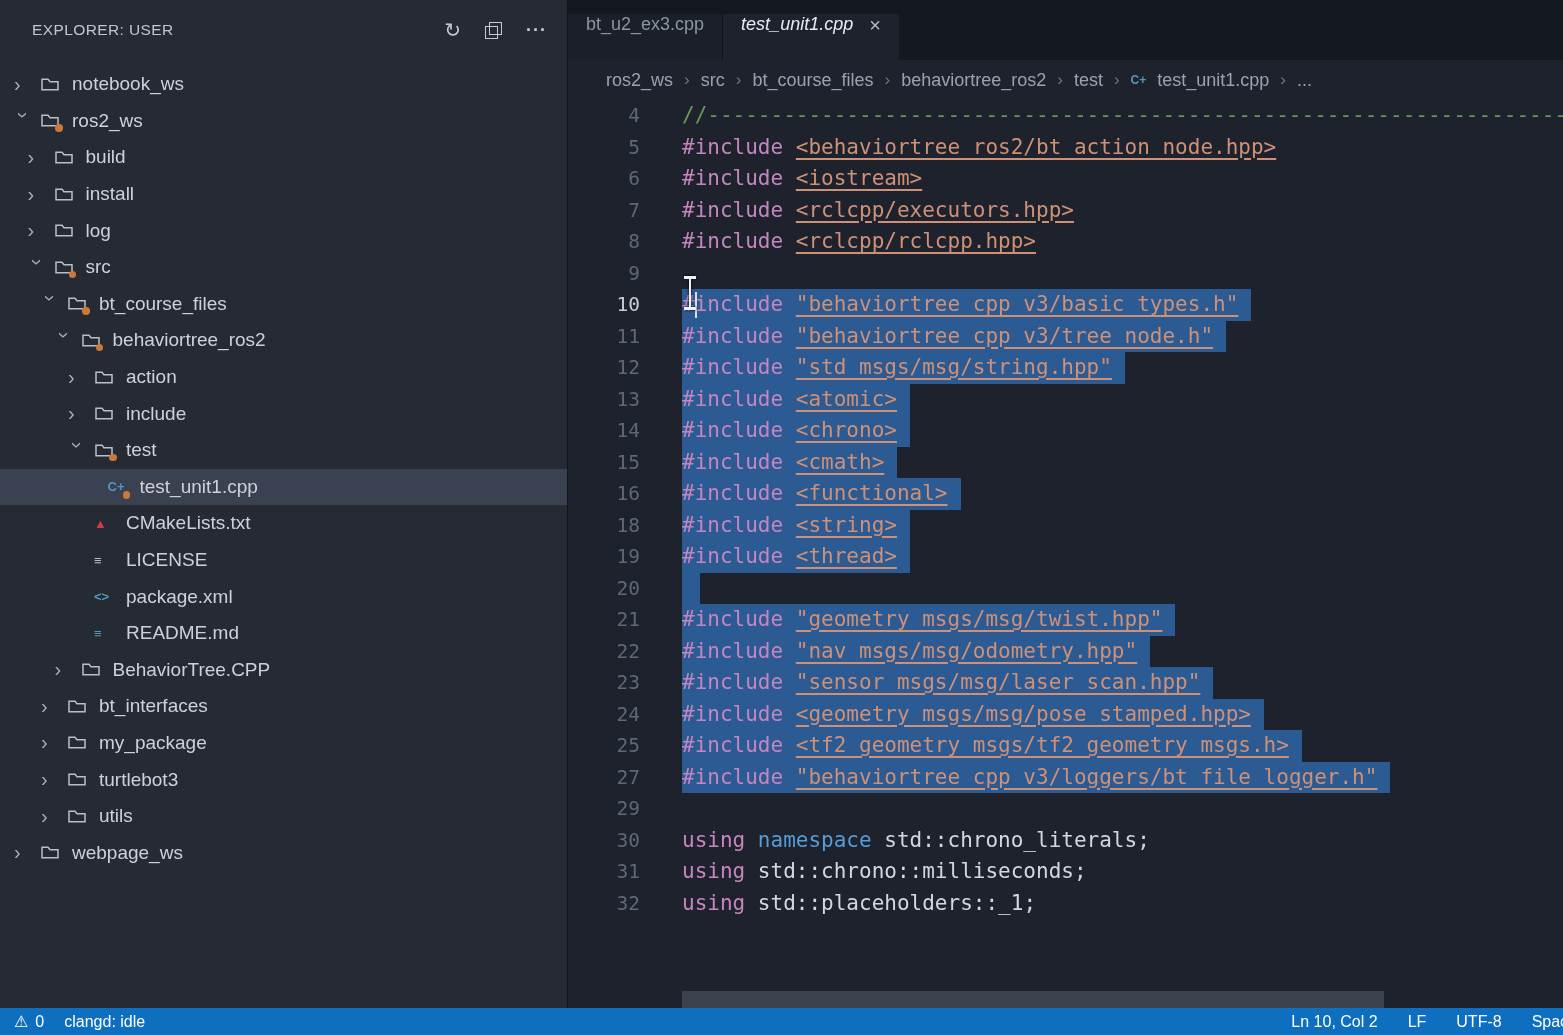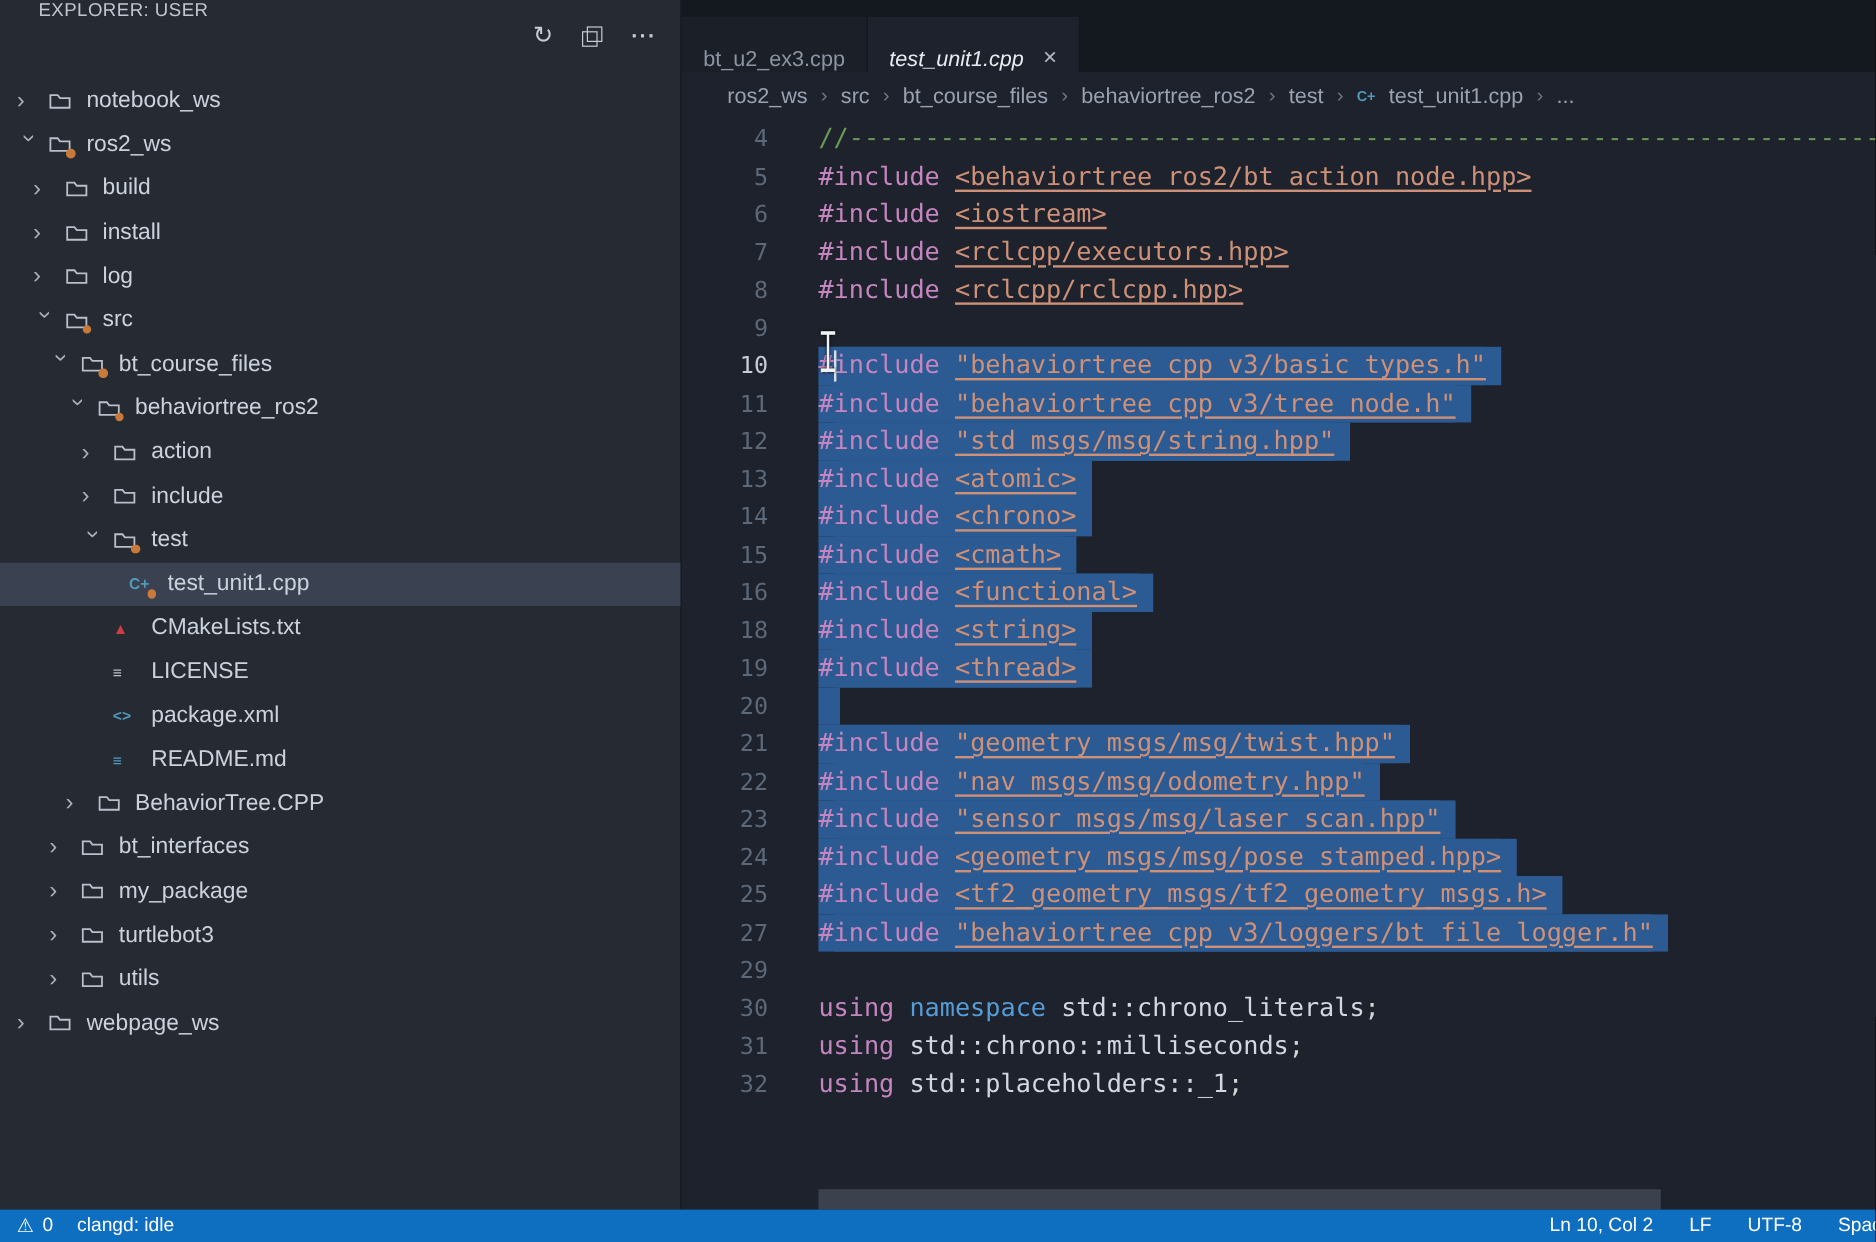--- a/index.html
+++ b/index.html
@@ -2,21 +2,21 @@
 <html><head>
 <meta charset="utf-8">
 <style>
   *{margin:0;padding:0;box-sizing:border-box}
   html,body{background:#000}
   .app{position:relative;width:1563px;height:1035px;overflow:hidden;background:#1d222c;
        font-family:"Liberation Sans",sans-serif;color:#ccd2dc}
 
   
   .sidebar{position:absolute;left:0;top:0;width:568px;height:1008px;background:#252a33;border-right:1px solid #12151c}
-  .sb-header{display:flex;height:60px;padding:0 20px 0 32px}
+  .sb-header{display:flex;align-items:center;height:60px;padding:0 20px 0 32px}
   .sb-title{color:#c0c6d0;font-size:15.5px;letter-spacing:.4px;flex:1;white-space:nowrap}
   .sb-actions{display:flex;gap:24px;align-items:center;color:#c6ccd6}
   .sb-action{font-size:20px;line-height:1;cursor:pointer}
   .icon-squares{position:relative;width:17px;height:17px;display:inline-block;cursor:pointer}
   .icon-squares::after{content:"";position:absolute;right:0;top:0;width:11px;height:11px;border:1.5px solid #c6ccd6}
   .icon-squares::before{content:"";position:absolute;left:0;bottom:0;width:11px;height:11px;border:1.5px solid #c6ccd6;background:#252a33}
   .sb-more{letter-spacing:1px;font-weight:bold;font-size:18px}
 
   .file-tree{position:absolute;top:66px;left:0;right:0}
   .tree-row{display:flex;align-items:center;height:36.6px;font-size:19px;cursor:pointer;white-space:nowrap}
@@ -24,21 +24,21 @@
   .twisty{display:inline-block;width:26px;font-size:20px;color:#a9afbb;flex:0 0 26px;transform-origin:35% 52%}
   .twisty.open{transform:rotate(90deg)}
   .tree-icon{position:relative;width:32px;flex:0 0 32px;display:inline-flex;align-items:center;font-weight:bold;font-size:13px}
   .tree-icon svg{display:block}
   .mod-dot{position:absolute;left:15px;top:12px;width:7.5px;height:7.5px;border-radius:50%;background:#c97a3a}
   .tree-label{overflow:hidden;text-overflow:ellipsis}
 
   
   .main{position:absolute;left:568px;top:0;width:995px;height:1008px;background:#1d222c}
   .tabbar{height:60px;background:#14181f;display:flex;align-items:flex-end}
-  .tab{height:46px;display:flex;align-items:flex-end;padding:0 18px;font-size:18px;cursor:pointer}
+  .tab{height:46px;display:flex;align-items:flex-start;padding:0 18px;font-size:18px;cursor:pointer}
   .tab.inactive{background:#1a1f28;color:#8d95a3;border-right:1px solid #10131a}
   .tab.active{background:#1d222c;color:#e8ebf0}
   .tab.active .tab-label{font-style:italic}
   .tab-close{margin-left:16px;font-size:20px;color:#b3bac6;cursor:pointer}
 
   .breadcrumb{height:40px;display:flex;align-items:center;padding-left:38px;font-size:18px;color:#9aa2b1;gap:11px;white-space:nowrap}
   .bc-sep{color:#6f7785;font-size:17px}
   .bc-item{cursor:pointer}
   .bc-icon{font-size:12px;font-weight:bold}
 

